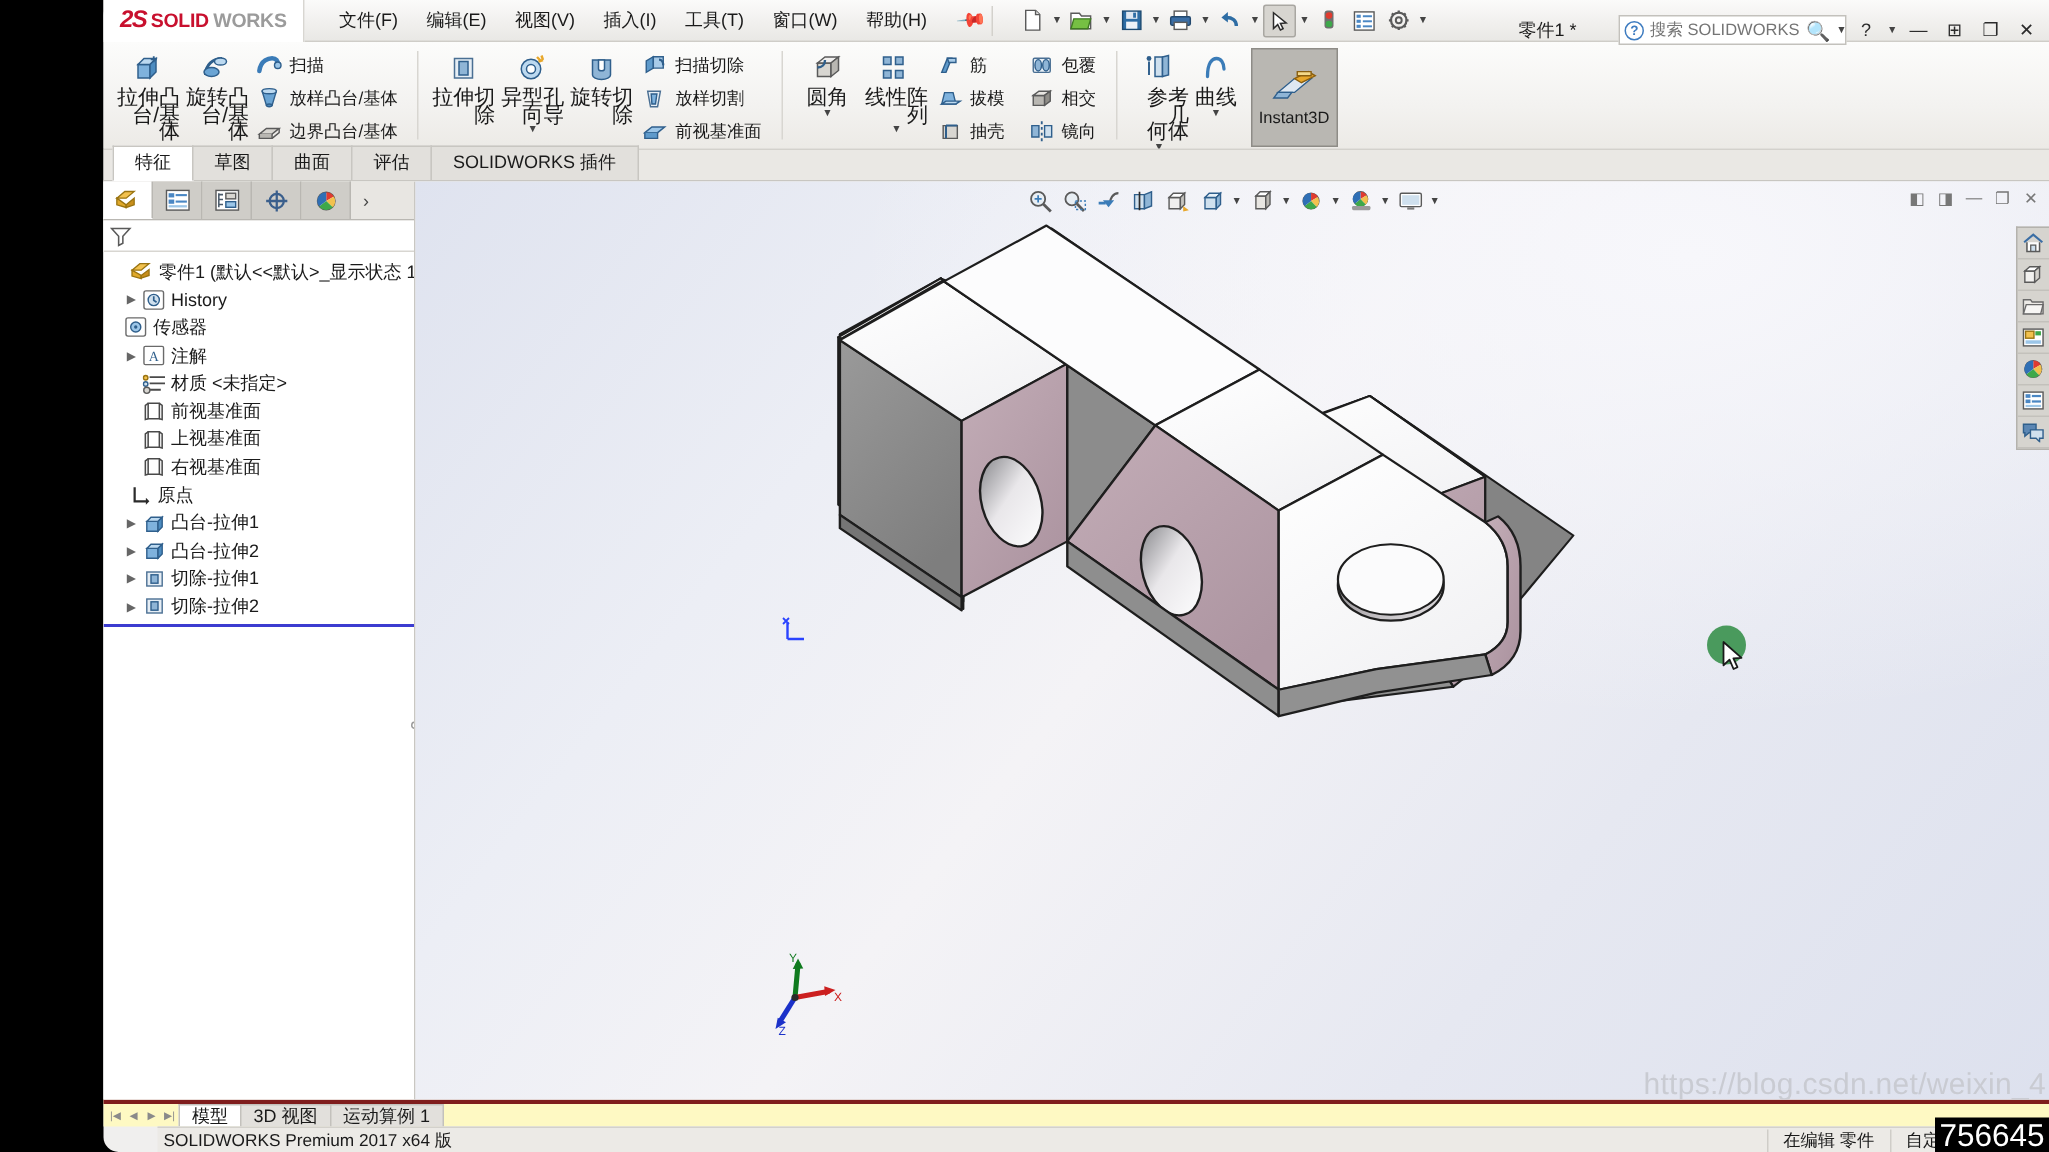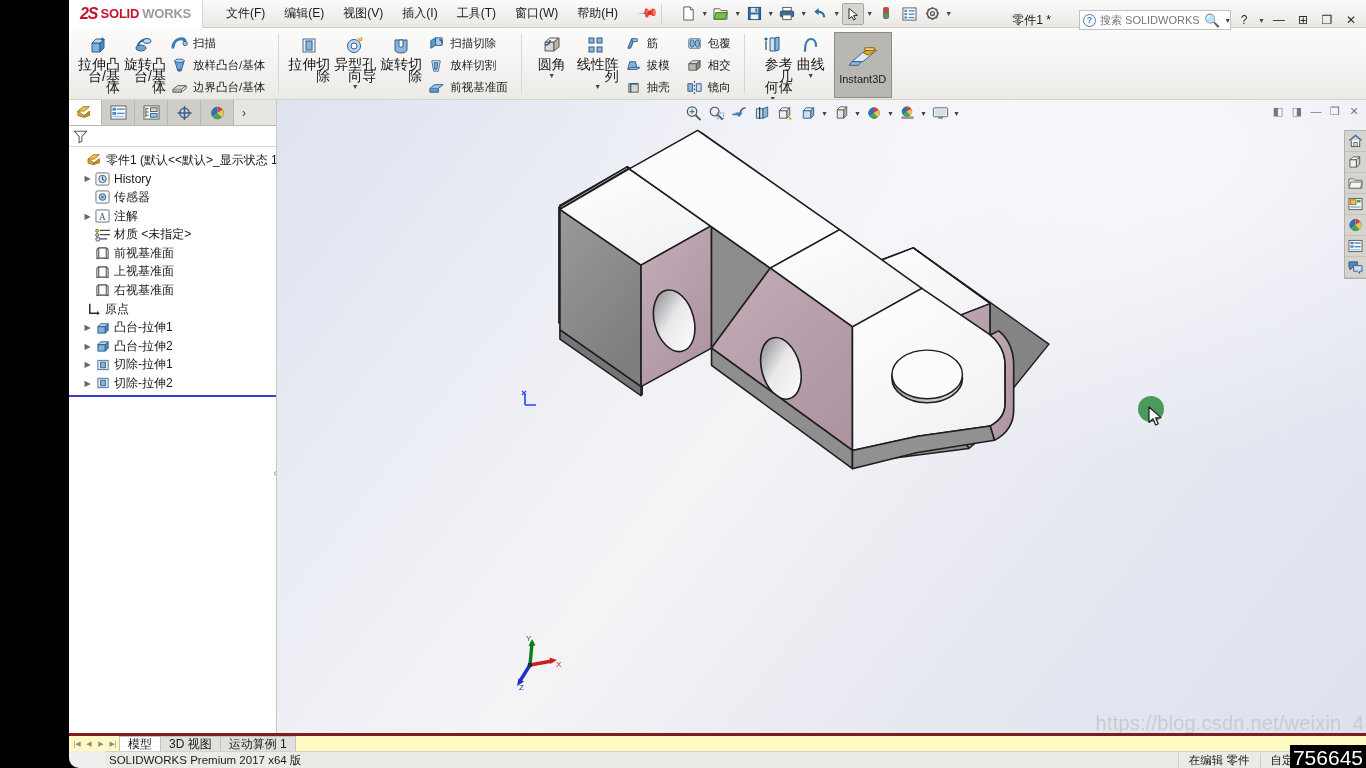--- a/index.html
+++ b/index.html
@@ -536,20 +536,27 @@
             <path d="M4 18l12-10h12l-12 10z" fill="#dfe8f2" stroke="#2f5f8c"></path>
             <path d="M16 8l10-5 5 3-10 5z" fill="#e8a72b" stroke="#8a5f10"></path>
             <path d="M18 3h10v3H18z" fill="#f4d98a" stroke="#8a5f10"></path>
             <path d="M4 18h10l-3 4H1z" fill="#8fb5d6" stroke="#2f5f8c"></path>
           </svg>
         <span class="lbl">Instant3D</span>
       </div>
     </div>
   </div>
 
+  <div class="rtabs">
+    <div class="rtab active">特征</div>
+    <div class="rtab">草图</div>
+    <div class="rtab">曲面</div>
+    <div class="rtab">评估</div>
+    <div class="rtab">SOLIDWORKS 插件</div>
+  </div>
 
   <div class="workspace">
 
     <div class="tree-panel">
       <div class="tree-tabs">
         <div class="tree-tab active">
           <svg width="18" height="16" viewBox="0 0 20 18">
               <path d="M2 8l6-5h7l-6 5z" fill="#f2c14e" stroke="#9a7411"></path>
               <path d="M2 8v5l7 2V13z" fill="#e0a92b" stroke="#9a7411"></path>
               <path d="M9 13l6-5v5l-6 2z" fill="#c88e1c" stroke="#9a7411"></path>
@@ -616,21 +623,21 @@
           <div class="ticon">
             <svg width="15" height="14" viewBox="0 0 16 15">
                 <rect x="1" y="1" width="14" height="13" rx="1.5" fill="#fff" stroke="#6a6a6a"></rect>
                 <circle cx="8" cy="7.5" r="4" fill="#cfe0ee" stroke="#2f5f8c"></circle>
                 <path d="M8 4.8v2.9l2 1.4" stroke="#2f5f8c" stroke-width="1.2" fill="none"></path>
               </svg>
           </div>
           <div class="tlabel">History</div>
         </div>
 
-        <div class="tnode" style="padding-left:12px">
+        <div class="tnode" style="padding-left:0">
           <div class="tw"></div>
           <div class="ticon">
             <svg width="15" height="14" viewBox="0 0 16 15">
                 <rect x="1" y="1" width="14" height="13" rx="1.5" fill="#fff" stroke="#6a6a6a"></rect>
                 <circle cx="8" cy="7.5" r="3.6" fill="#9cc6e8" stroke="#2f5f8c"></circle>
                 <circle cx="8" cy="7.5" r="1.2" fill="#2f5f8c"></circle>
               </svg>
           </div>
           <div class="tlabel">传感器</div>
         </div>

